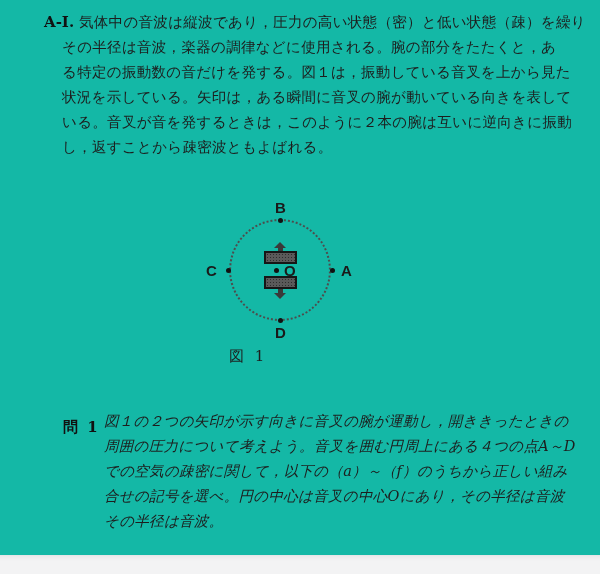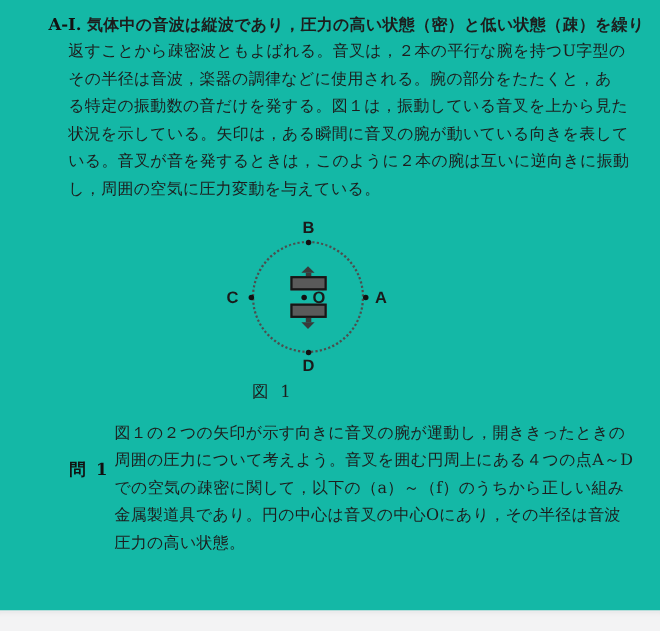--- a/index.html
+++ b/index.html
@@ -22,34 +22,35 @@
     font-size: 14.5px;
     line-height: 25px;
     letter-spacing: 0.3px;
     color: #1d1d1d;
   }
   .intro-block {
     position: absolute;
     left: 62px;
     top: 10px;
   }
-  .intro-block .first-line { padding-left: 17px; font-weight: bold; }
+  .intro-block .first-line { padding-left: 17px; }
   .section-label {
     position: absolute;
     left: 44px;
     top: 10px;
     font-size: 15px;
     line-height: 25px;
     font-weight: bold;
     color: #111;
   }
   .question-block {
     position: absolute;
     left: 104px;
-    top: 382px;
+    top: 409px;
+    font-style: italic;
   }
   .question-label {
     position: absolute;
     left: 63px;
     top: 415px;
     font-size: 15px;
     line-height: 25px;
     font-weight: bold;
     letter-spacing: 2px;
     color: #111;
@@ -147,26 +148,25 @@
   }
 </style>
 </head>
 <body>
 
 <div class="page">
 
   <span class="section-label">A-I.</span>
   <div class="intro-block">
     <div class="textline first-line">気体中の音波は縦波であり，圧力の高い状態（密）と低い状態（疎）を繰り</div>
-    <div class="textline">返すことから疎密波ともよばれる。音叉は，２本の平行な腕を持つU字型の</div>
     <div class="textline">その半径は音波，楽器の調律などに使用される。腕の部分をたたくと，あ</div>
     <div class="textline">る特定の振動数の音だけを発する。図１は，振動している音叉を上から見た</div>
     <div class="textline">状況を示している。矢印は，ある瞬間に音叉の腕が動いている向きを表して</div>
     <div class="textline">いる。音叉が音を発するときは，このように２本の腕は互いに逆向きに振動</div>
-    <div class="textline">し，周囲の空気に圧力変動を与えている。</div>
+    <div class="textline">し，返すことから疎密波ともよばれる。</div>
   </div>
 
   <div class="figure">
     <div class="dashed-circle"></div>
 
     <div class="pt-dot" style="left:278px; top:218px;"></div>
     <div class="pt-dot" style="left:330px; top:268px;"></div>
     <div class="pt-dot" style="left:226px; top:268px;"></div>
     <div class="pt-dot" style="left:278px; top:318px;"></div>
 
@@ -191,18 +191,18 @@
     </div>
 
     <div class="fig-caption">図 1</div>
   </div>
 
   <span class="question-label">問 1</span>
   <div class="question-block">
     <div class="textline">図１の２つの矢印が示す向きに音叉の腕が運動し，開ききったときの</div>
     <div class="textline">周囲の圧力について考えよう。音叉を囲む円周上にある４つの点A～D</div>
     <div class="textline">での空気の疎密に関して，以下の（a）～（f）のうちから正しい組み</div>
-    <div class="textline">金属製道具であり。円の中心は音叉の中心Oにあり，その半径は音波</div>
-    <div class="textline">圧力の高い状態。</div>
+    <div class="textline">合せの記号を選べ。円の中心は音叉の中心Oにあり，その半径は音波</div>
+    <div class="textline">その半径は音波。</div>
   </div>
 
   <div class="footer-band"></div>
 </div>
 
 </body></html>

